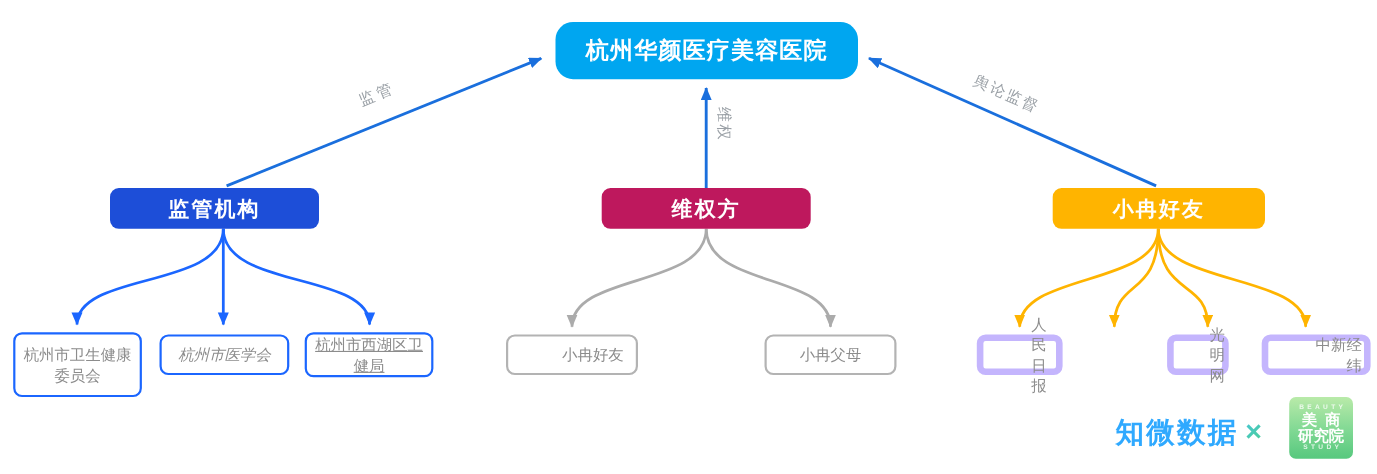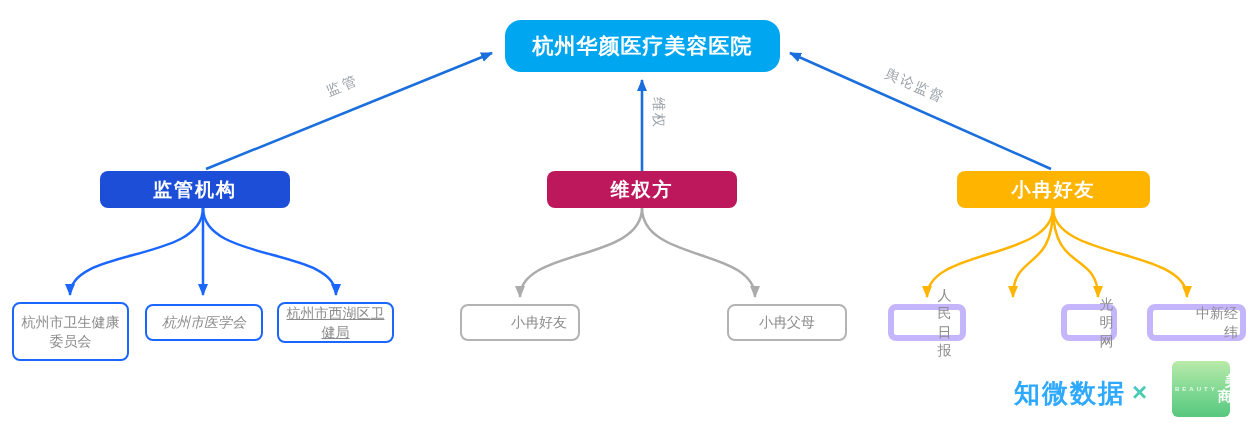--- a/index.html
+++ b/index.html
@@ -18,39 +18,39 @@
 
   .leaf{background:#fff;border-radius:8px;color:#8c8c8c;font-size:14px;line-height:1.3;
         padding:1px 2px;}
   .leaf-blue{border:2px solid #1b66ff;}
   .leaf-gray{border:2px solid #b3b3b3;}
   .leaf-yellow{border:6px solid #c4b5fd;padding-left:37px;}
   .lf-a1{left:12px;top:302px;width:117px;height:59px;}
   .lf-a2{left:145px;top:304px;width:118px;height:37px;font-style:italic;}
   .lf-a3{left:277px;top:302px;width:117px;height:41px;text-decoration:underline;}
   .lf-b1{left:460px;top:304px;width:120px;height:37px;padding-left:40px;}
-  .lf-b2{left:695px;top:304px;width:120px;height:37px;margin-left:32px;}
+  .lf-b2{left:695px;top:304px;width:120px;height:37px;}
   .lf-c1{left:888px;top:304px;width:78px;height:37px;}
   .lf-c2{left:979px;top:304px;width:69px;height:37px;}
   .lf-c3{left:1061px;top:304px;width:56px;height:37px;}
   .lf-c4{left:1147px;top:304px;width:99px;height:37px;text-align:right;}
 
   .edge-label{position:absolute;color:#9aa0a6;font-size:14px;letter-spacing:3px;white-space:nowrap;}
   .el-left{left:343px;top:86px;transform:translate(-50%,-50%) rotate(-22deg);}
   .el-mid{left:658px;top:113px;transform:translate(-50%,-50%) rotate(90deg);letter-spacing:2px;}
   .el-right{left:915px;top:86px;transform:translate(-50%,-50%) rotate(24deg);letter-spacing:2px;}
 
   .brand-left{position:absolute;left:1014px;top:376px;color:#2fa9ff;
         font-size:26px;font-weight:bold;letter-spacing:2px;}
   .brand-x{position:absolute;left:1132px;top:377px;font-size:26px;font-weight:bold;
         background:linear-gradient(135deg,#45c4de,#4ed08d);
         -webkit-background-clip:text;background-clip:text;color:transparent;}
   .brand-logo{position:absolute;left:1172px;top:361px;width:58px;height:56px;border-radius:6px;
         background:linear-gradient(180deg,#b9eaa9 0%,#7fd893 55%,#57c87e 100%);
-        display:flex;flex-direction:row;align-items:center;justify-content:flex-start;
+        display:flex;flex-direction:column;align-items:center;justify-content:center;
         color:#fff;line-height:1.05;}
   .brand-logo .tiny{font-size:6px;letter-spacing:3px;color:rgba(255,255,255,0.8);
         font-weight:bold;text-indent:3px;}
   .brand-logo .big{font-size:14px;font-weight:bold;}
   .brand-logo .big1{letter-spacing:7px;text-indent:7px;}
 </style>
 </head>
 <body>
 
 <div class="stage">

